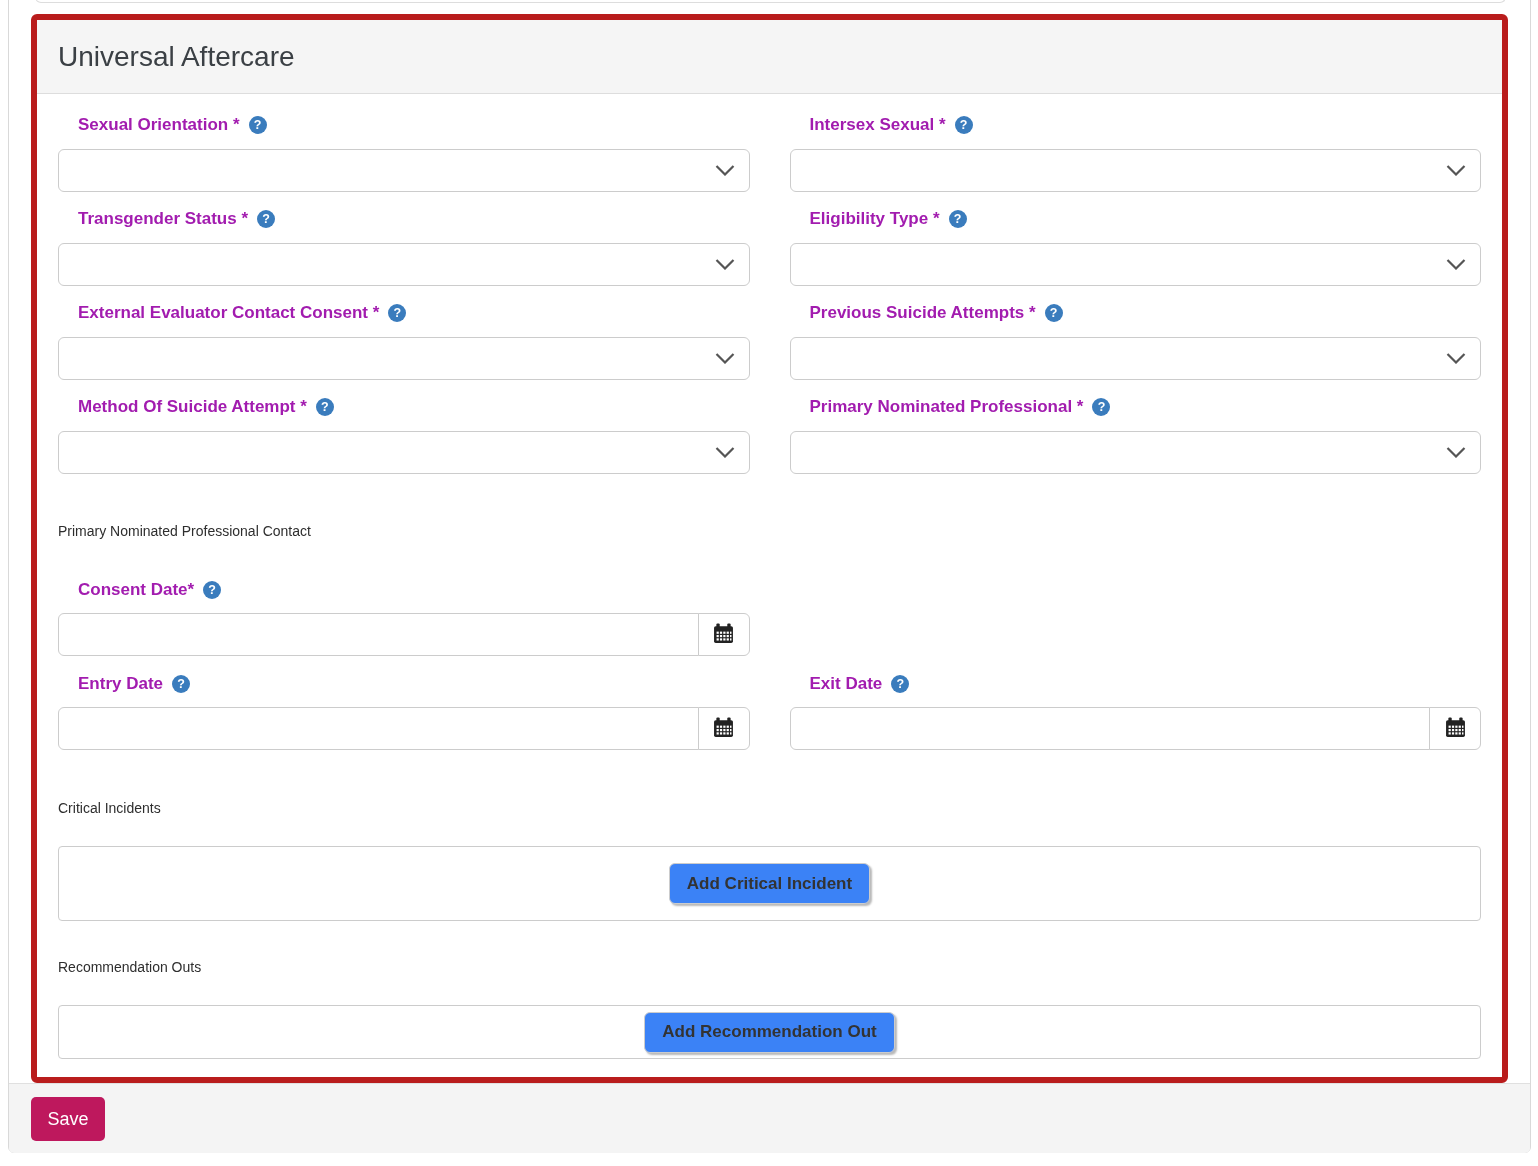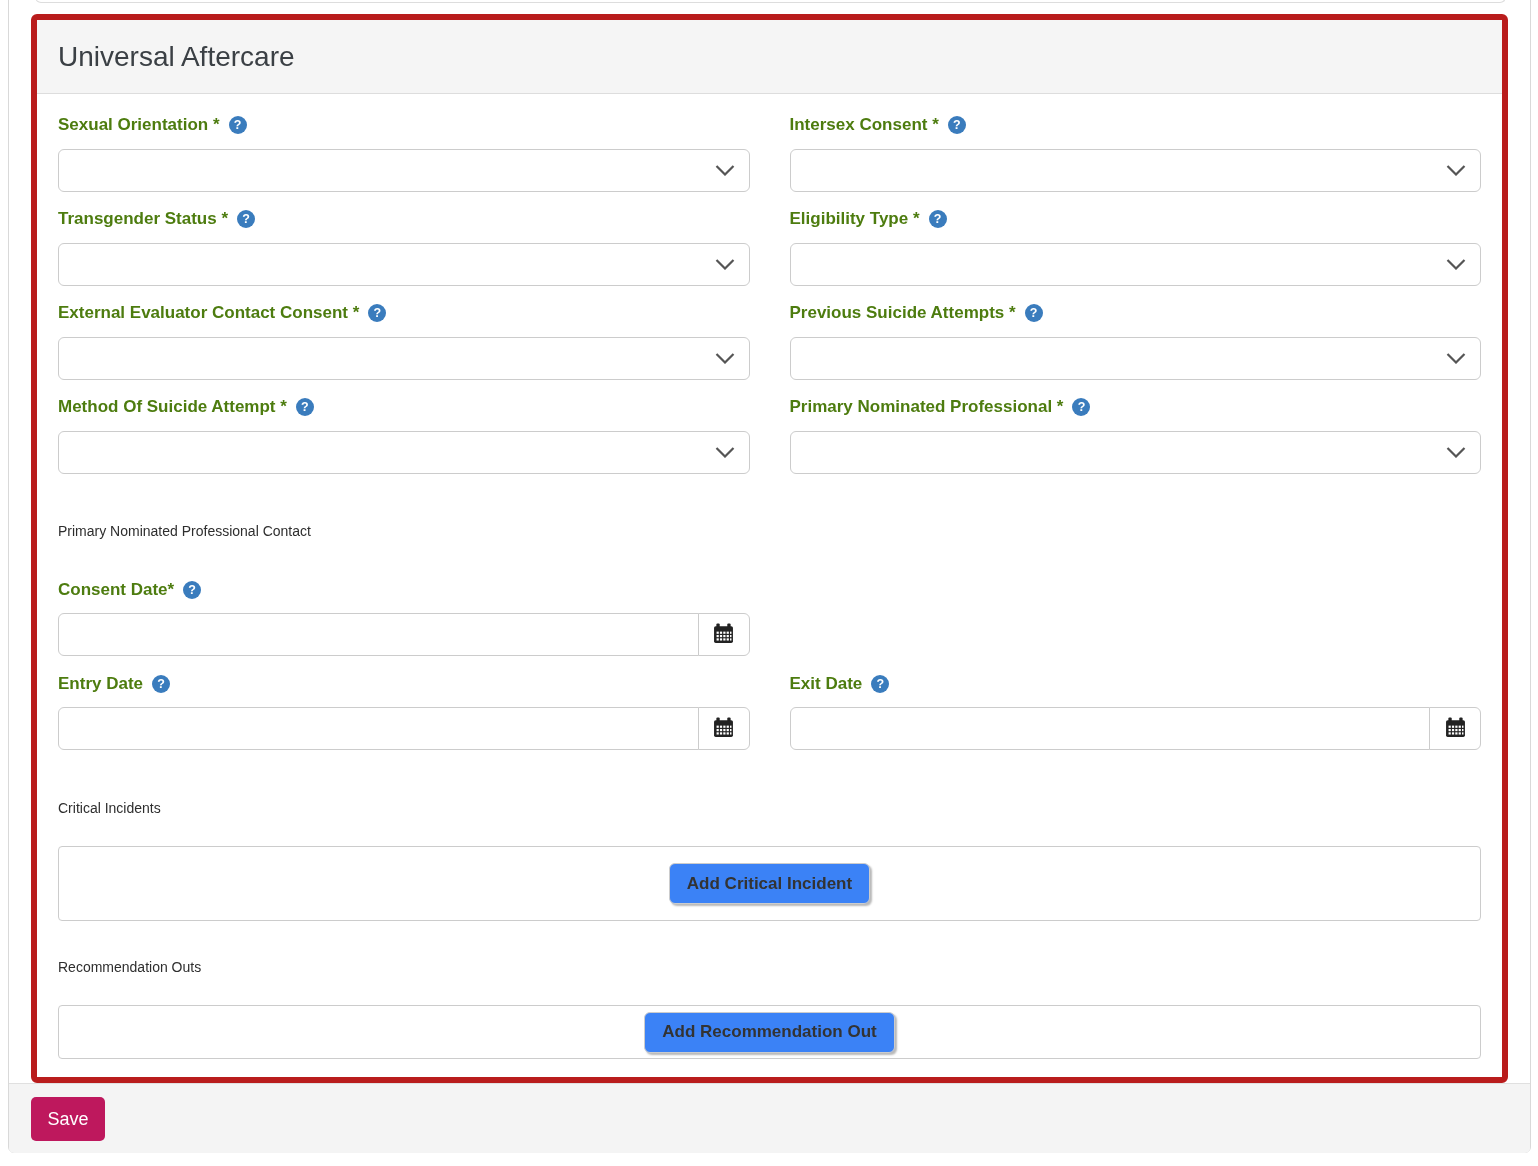--- a/index.html
+++ b/index.html
@@ -23,21 +23,21 @@
   .panel-title { font-size:28px; font-weight:400; color:#3b4045; }
 
   .panel-body { padding:20px 21px 18px 21px; }
 
   .grid-row { display:flex; gap:40px; }
   .col { flex:1; min-width:0; }
 
   .field { margin-bottom:16px; }
   .label-row { display:flex; align-items:center; gap:9px; height:22px; margin-bottom:13px; }
   .label-row.tight { margin-bottom:12px;align-items:center; }
-  .field-label { font-size:17px; font-weight:700; color:#4d7c0f; line-height:22px; }
+  .field-label { font-size:17px; font-weight:700; color:#a21caf; line-height:22px;margin-left:20px; }
   .help-icon { width:18px; height:18px; border-radius:50%; background:#3a7cbd; color:#fff;
                font-size:12.5px; font-weight:700; display:flex; align-items:center;
                justify-content:center; cursor:pointer; flex:0 0 auto; line-height:1; }
 
   .select-box { height:43px; background:#fff; border:1px solid #ccc; border-radius:6px;
                 display:flex; align-items:center; justify-content:space-between;
                 padding:0 14px; cursor:pointer; }
   .select-value { font-size:16px; color:#333; }
   .chevron { display:flex; align-items:center; }
 
@@ -94,21 +94,21 @@
             <span class="select-value"></span>
             <span class="chevron">
                 <svg width="20" height="11" viewBox="0 0 20 11">
                   <path d="M1.5 1 L10 9.5 L18.5 1" fill="none" stroke="#555" stroke-width="2.2"></path>
                 </svg>
               </span>
           </div>
         </div>
         <div class="col field">
           <div class="label-row">
-            <span class="field-label">Intersex Consent *</span>
+            <span class="field-label">Intersex Sexual *</span>
             <span class="help-icon">?</span>
           </div>
           <div class="select-box">
             <span class="select-value"></span>
             <span class="chevron">
                 <svg width="20" height="11" viewBox="0 0 20 11">
                   <path d="M1.5 1 L10 9.5 L18.5 1" fill="none" stroke="#555" stroke-width="2.2"></path>
                 </svg>
               </span>
           </div>

